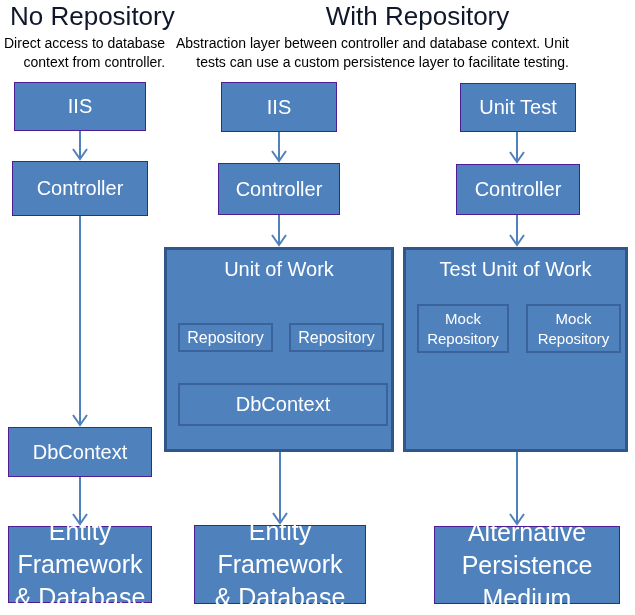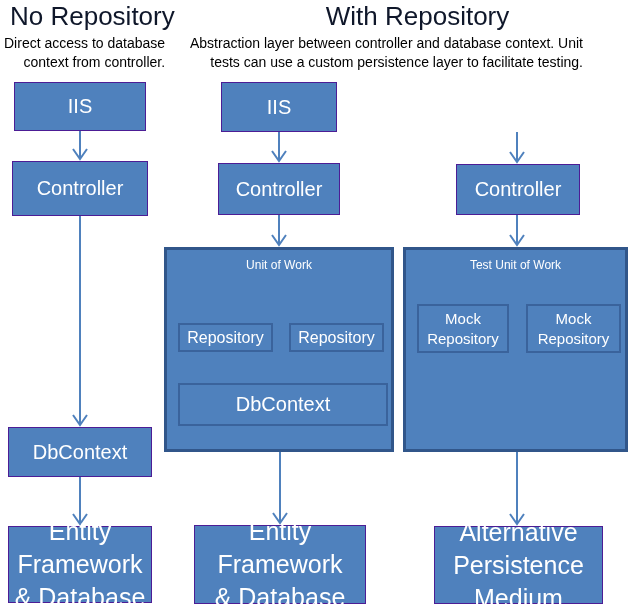--- a/index.html
+++ b/index.html
@@ -48,21 +48,21 @@
     position: absolute;
     box-sizing: border-box;
     background: #4f81bd;
     border: 3px solid #31568a;
     color: #ffffff;
   }
   .container-title {
     display: block;
     padding-top: 8px;
     text-align: center;
-    font-size: 12px;
+    font-size: 20px;
     color: #ffffff;
   }
   .inner-node {
     position: absolute;
     box-sizing: border-box;
     background: #4f81bd;
     border: 2px solid #3a639c;
     color: #ffffff;
     display: flex;
     align-items: center;
@@ -117,21 +117,21 @@
       <line x1="517" y1="452" x2="517" y2="524"></line>
         <polyline points="510,514 517,524 524,514"></polyline>
     </g>
   </svg>
 
   <div class="col-title" style="left:10px; top:1px;">No Repository</div>
   <div class="col-sub" style="left:4px; top:34px;">Direct access to database
 context from controller.</div>
 
   <div class="col-title" style="left:190px; top:1px; width:455px; text-align:center;">With Repository</div>
-  <div class="col-sub" style="left:190px; top:34px;">Abstraction layer between controller and database context. Unit
+  <div class="col-sub" style="left:176px; top:34px;">Abstraction layer between controller and database context. Unit
 tests can use a custom persistence layer to facilitate testing.</div>
 
   <div class="node f20" style="left:14px; top:82px; width:132px; height:49px;">IIS</div>
   <div class="node f20" style="left:12px; top:161px; width:136px; height:55px;">Controller</div>
   <div class="node f20" style="left:8px; top:427px; width:144px; height:50px;">DbContext</div>
   <div class="node f19" style="left:8px; top:526px; width:144px; height:77px;">Entity
 Framework
 &amp; Database</div>
 
   <div class="node f20" style="left:221px; top:82px; width:116px; height:50px;">IIS</div>
@@ -141,27 +141,28 @@
     <span class="container-title">Unit of Work</span>
     <div class="inner-node f16" style="left:11px; top:73px; width:95px; height:29px;">Repository</div>
     <div class="inner-node f16" style="left:122px; top:73px; width:95px; height:29px;">Repository</div>
     <div class="inner-node f20" style="left:11px; top:133px; width:210px; height:43px;">DbContext</div>
   </div>
 
   <div class="node f19" style="left:194px; top:525px; width:172px; height:79px;">Entity
 Framework
 &amp; Database</div>
 
+  <div class="node f20" style="left:460px; top:83px; width:116px; height:49px;">Unit Test</div>
   <div class="node f20" style="left:456px; top:164px; width:124px; height:51px;">Controller</div>
 
   <div class="container-node" style="left:403px; top:247px; width:225px; height:205px;">
     <span class="container-title">Test Unit of Work</span>
     <div class="inner-node f15" style="left:11px; top:54px; width:92px; height:49px;">Mock
 Repository</div>
     <div class="inner-node f15" style="left:120px; top:54px; width:95px; height:49px;">Mock
 Repository</div>
   </div>
 
-  <div class="node f19" style="left:434px; top:526px; width:169px; height:78px;">Alternative
+  <div class="node f19" style="left:434px; top:526px; width:186px; height:78px;">Alternative
 Persistence
 Medium</div>
 
 </div>
 
 </body></html>

